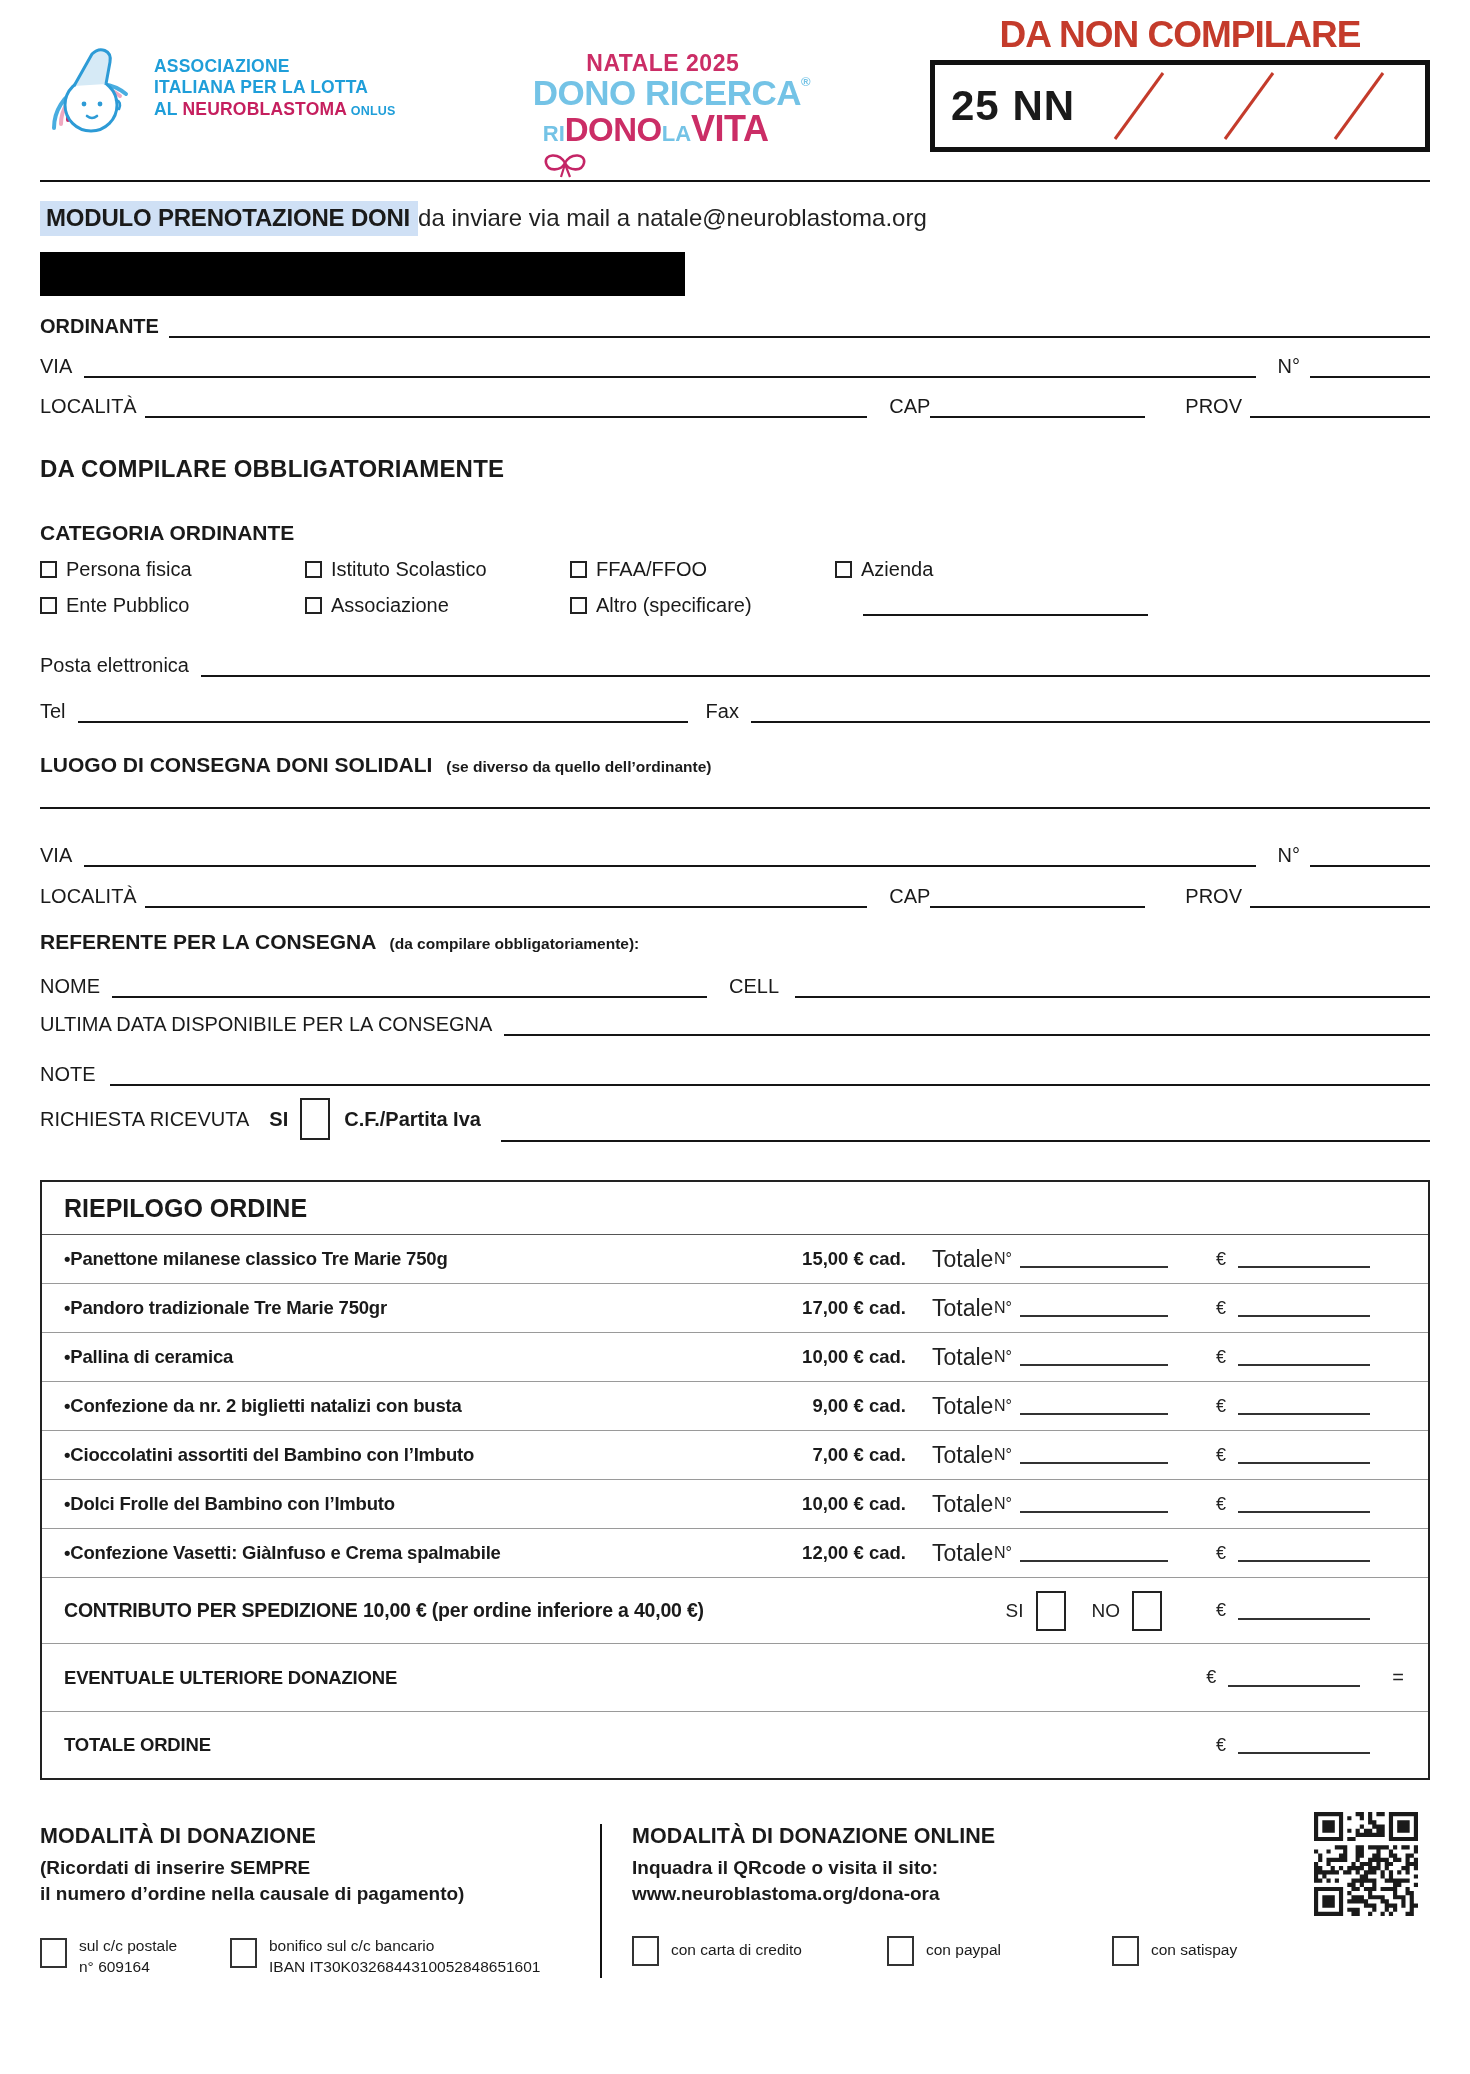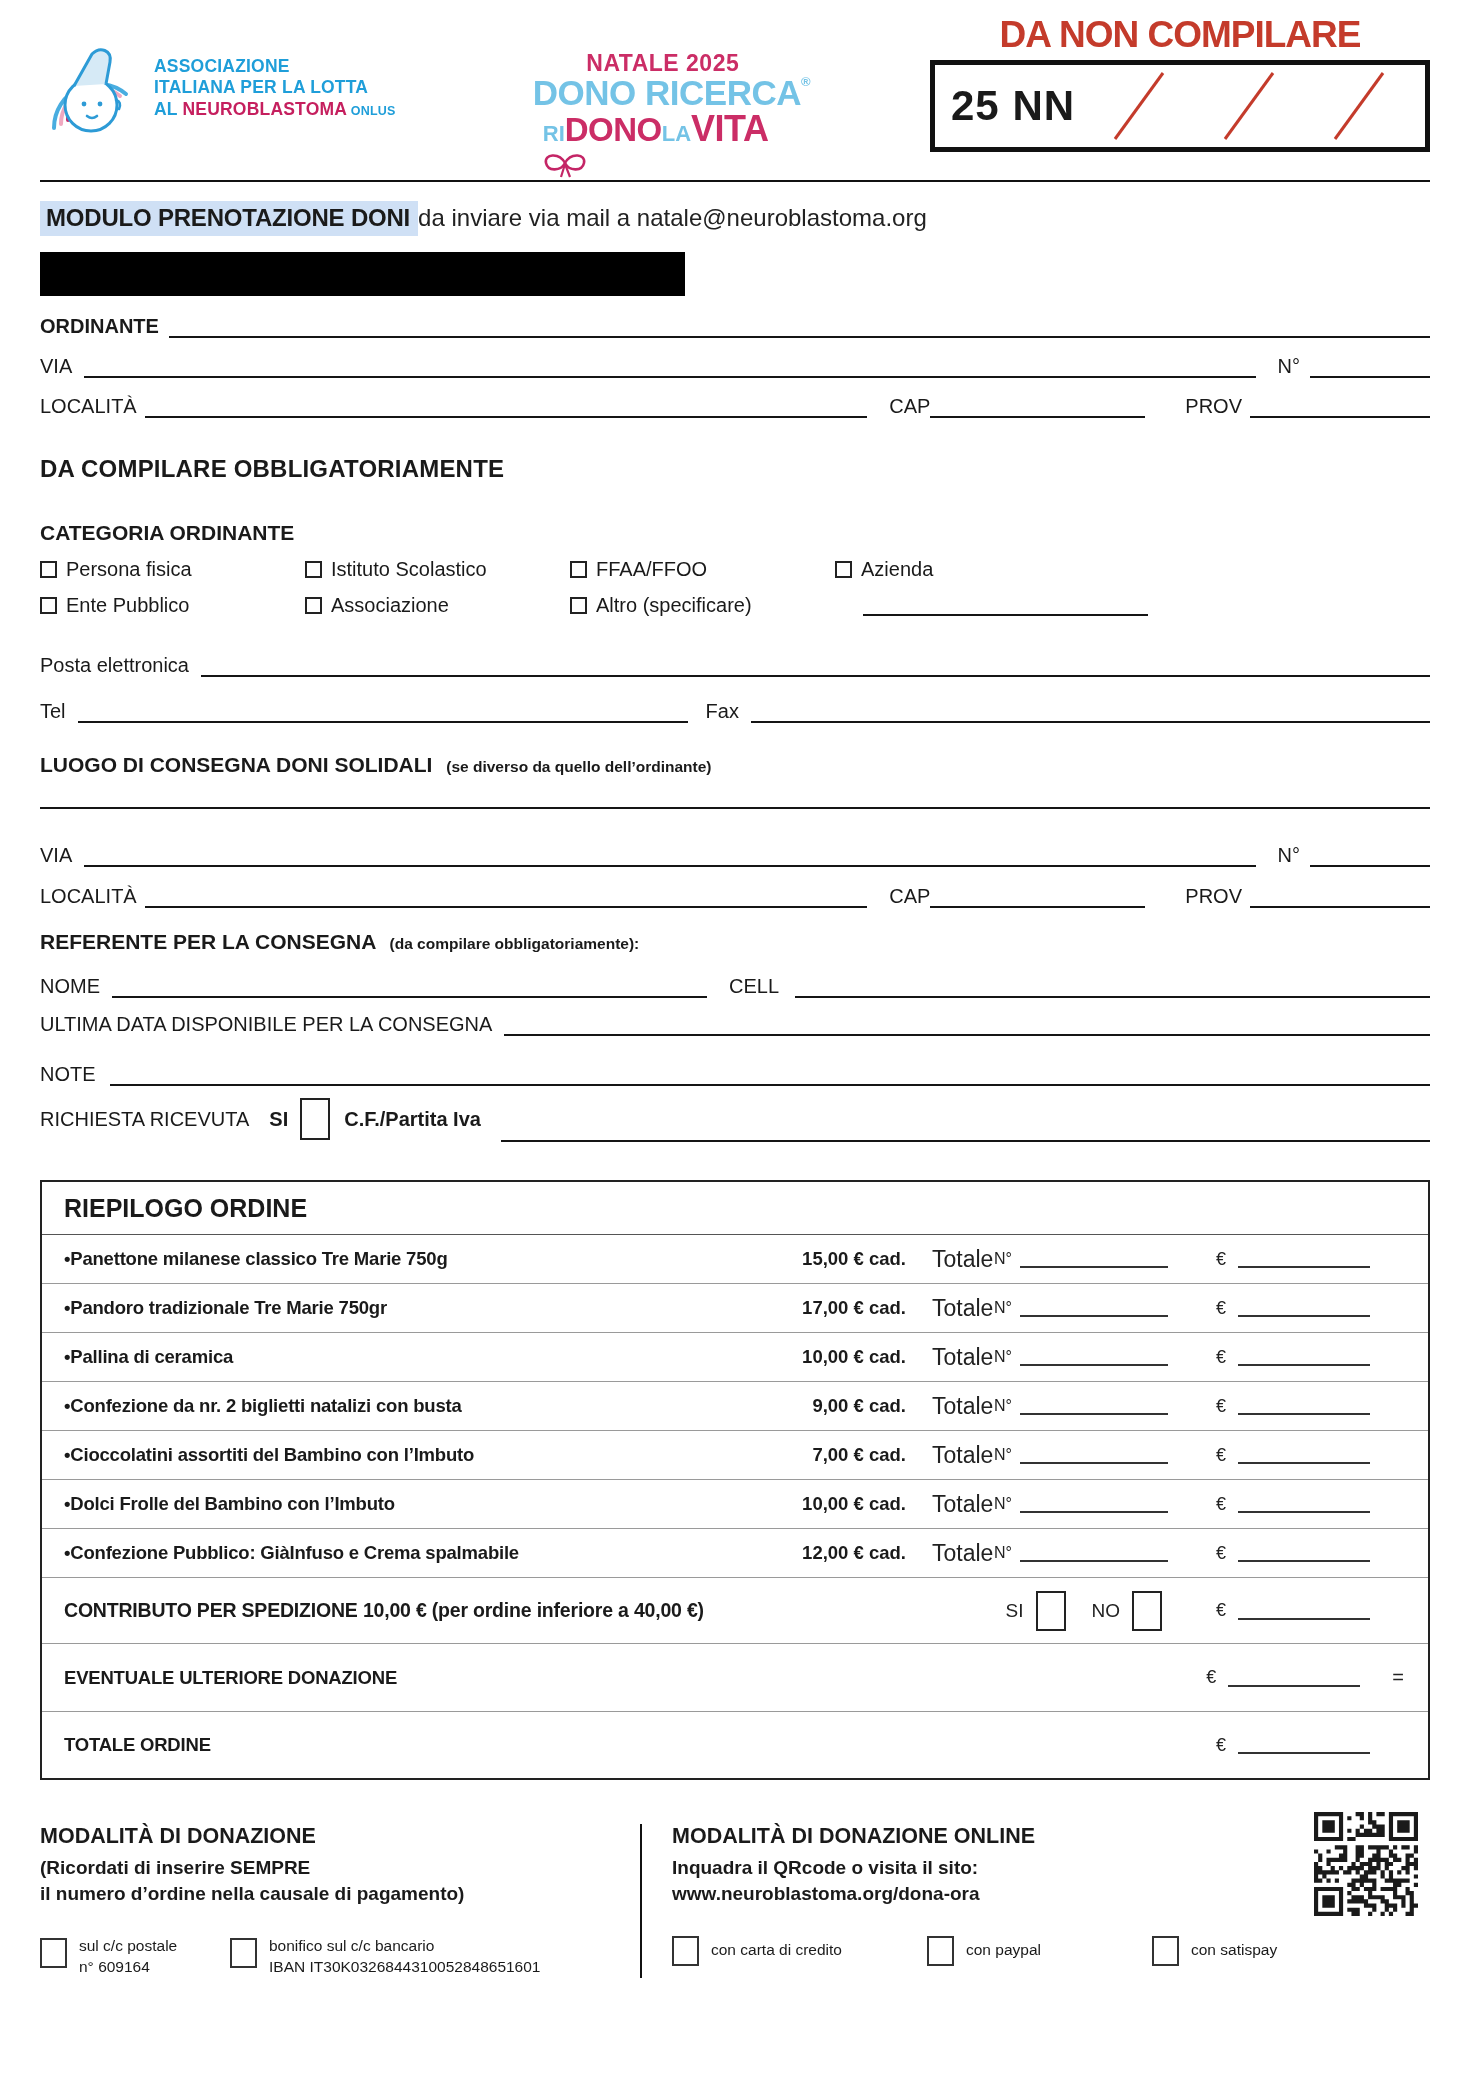--- a/index.html
+++ b/index.html
@@ -86,21 +86,21 @@
   .t-ship .t-name { font-size:19.5px; }
   .sn { display:flex; align-items:center; gap:12px; margin-right:6px; }
   .sn-lab { font-size:19px; color:#222; }
   .sn-box { width:30px; height:40px; border:2px solid #222; }
   .t-don { height:68px; }
   .t-tot { height:66px; border-bottom:none; }
   .t-eq { font-size:20px; margin-left:32px; margin-right:-34px; color:#222; }
   .ml-auto { margin-left:auto; }
 
   
-  .bottom { margin-top:44px; display:flex; position:relative;gap:40px; }
+  .bottom { margin-top:44px; display:flex; position:relative; }
   .pay-left { width:560px; }
   .pay-right { flex:1; border-left:2.5px solid #111; padding-left:30px; min-height:150px; }
   .pay-head { font-weight:800; font-size:21.5px; }
   .pay-note { font-weight:800; font-size:19px; margin-top:6px; line-height:1.35; }
   .pay-opts { display:flex; margin-top:30px; }
   .pay-opt { display:flex; gap:12px; font-size:15.5px; line-height:1.35; align-items:flex-start; }
   .pay-cb { width:27px; height:30px; border:2px solid #333; flex:none; margin-top:2px; }
   .pay-left .pay-opt:first-child { width:190px; }
   .pay-right .pay-opts { margin-top:28px; }
   .pay-right .pay-opt { align-items:center; }
@@ -348,21 +348,21 @@
       <span class="t-name">•Dolci Frolle del Bambino con l’Imbuto</span>
       <span class="t-price">10,00 € cad.</span>
       <span class="t-totale">Totale</span>
       <span class="t-n">N°</span>
       <span class="t-nline"></span>
       <span class="t-euro">€</span>
       <span class="t-eline"></span>
     </div>
 
     <div class="t-row">
-      <span class="t-name">•Confezione Pubblico: GiàInfuso e Crema spalmabile</span>
+      <span class="t-name">•Confezione Vasetti: GiàInfuso e Crema spalmabile</span>
       <span class="t-price">12,00 € cad.</span>
       <span class="t-totale">Totale</span>
       <span class="t-n">N°</span>
       <span class="t-nline"></span>
       <span class="t-euro">€</span>
       <span class="t-eline"></span>
     </div>
 
     <div class="t-row t-ship">
       <span class="t-name">CONTRIBUTO PER SPEDIZIONE 10,00 € (per ordine inferiore a 40,00 €)</span>

